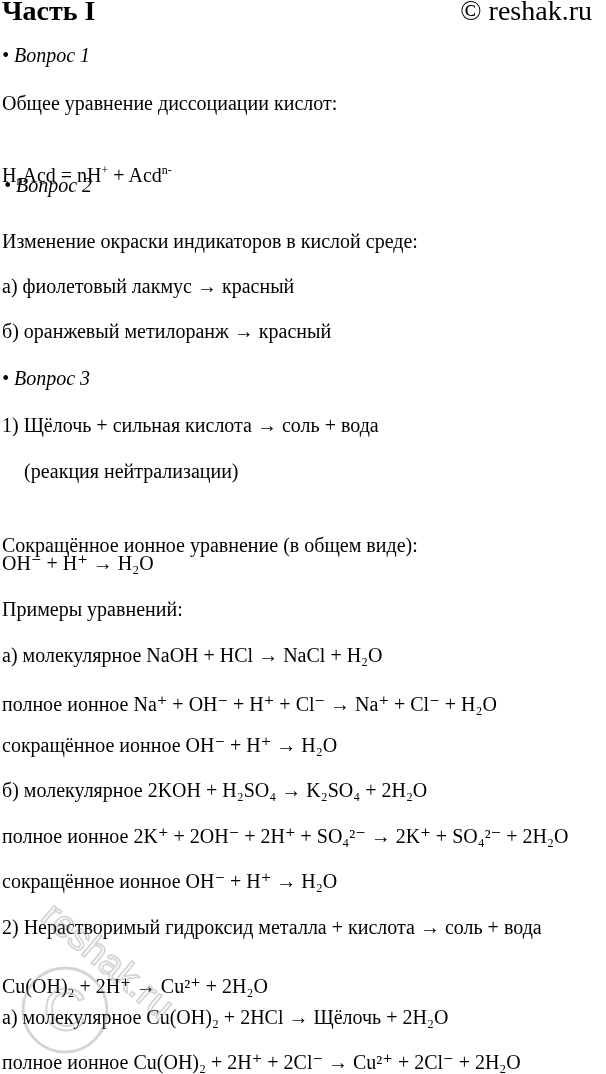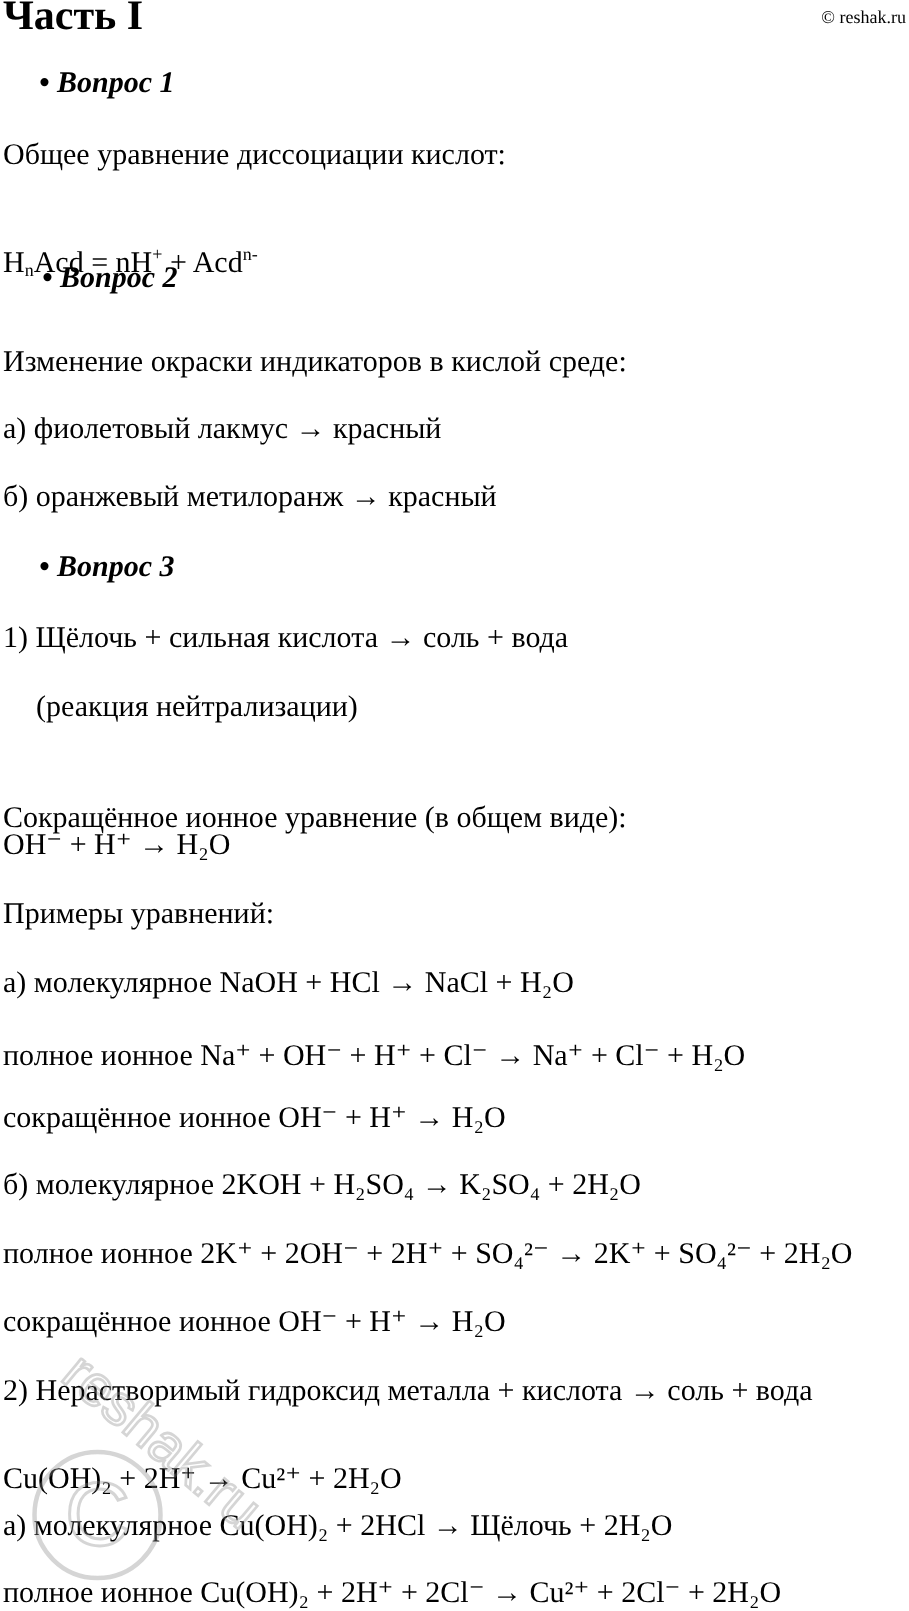--- a/index.html
+++ b/index.html
@@ -5,22 +5,22 @@
   html, body { margin: 0; padding: 0; background: #ffffff; }
   body {
     width: 606px; height: 1074px; overflow: hidden; position: relative;
     font-family: "Liberation Serif", "DejaVu Serif", serif;
     color: #000; font-size: 20px;
   }
   .line {
     position: absolute; left: 2px; white-space: nowrap; line-height: 22px;
   }
   .hdr { font-weight: bold; font-size: 28px; }
-  .q { font-weight: bold; font-style: italic; margin-left: 24px; }
-  .copy { position: absolute; right: 2px; top: 0; font-size: 12px; line-height: 22px; }
+  .q { font-weight: normal; font-style: italic; }
+  .copy { position: absolute; right: 14px; top: 0; font-size: 28px; line-height: 22px; }
   sub, sup { font-size: 12px; line-height: 0; }
   sub { vertical-align: -3px; }
   sup { vertical-align: 8px; }
   .watermark {
     position: absolute; left: 10px; top: 905px; width: 200px; height: 170px;
     pointer-events: none; opacity: 0.35;
   }
 </style>
 </head>
 <body>

